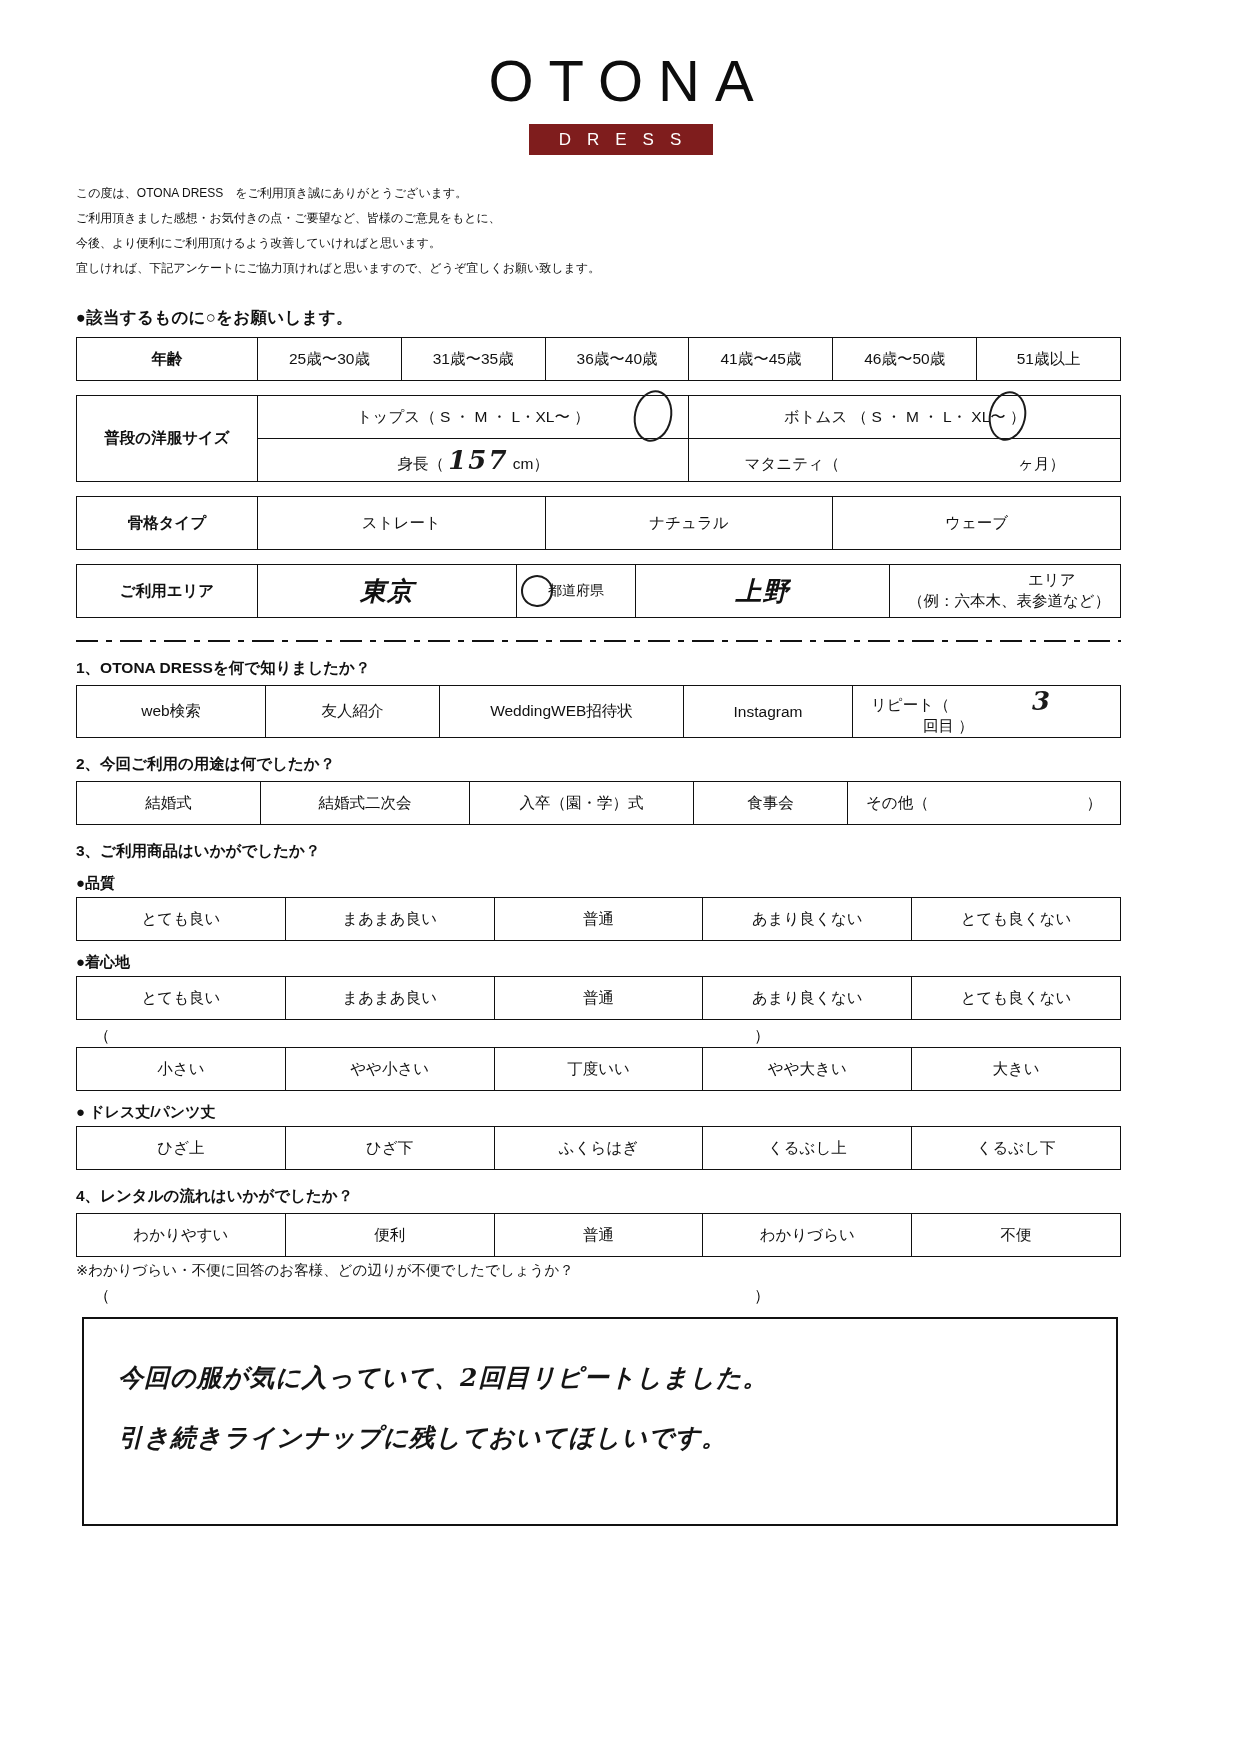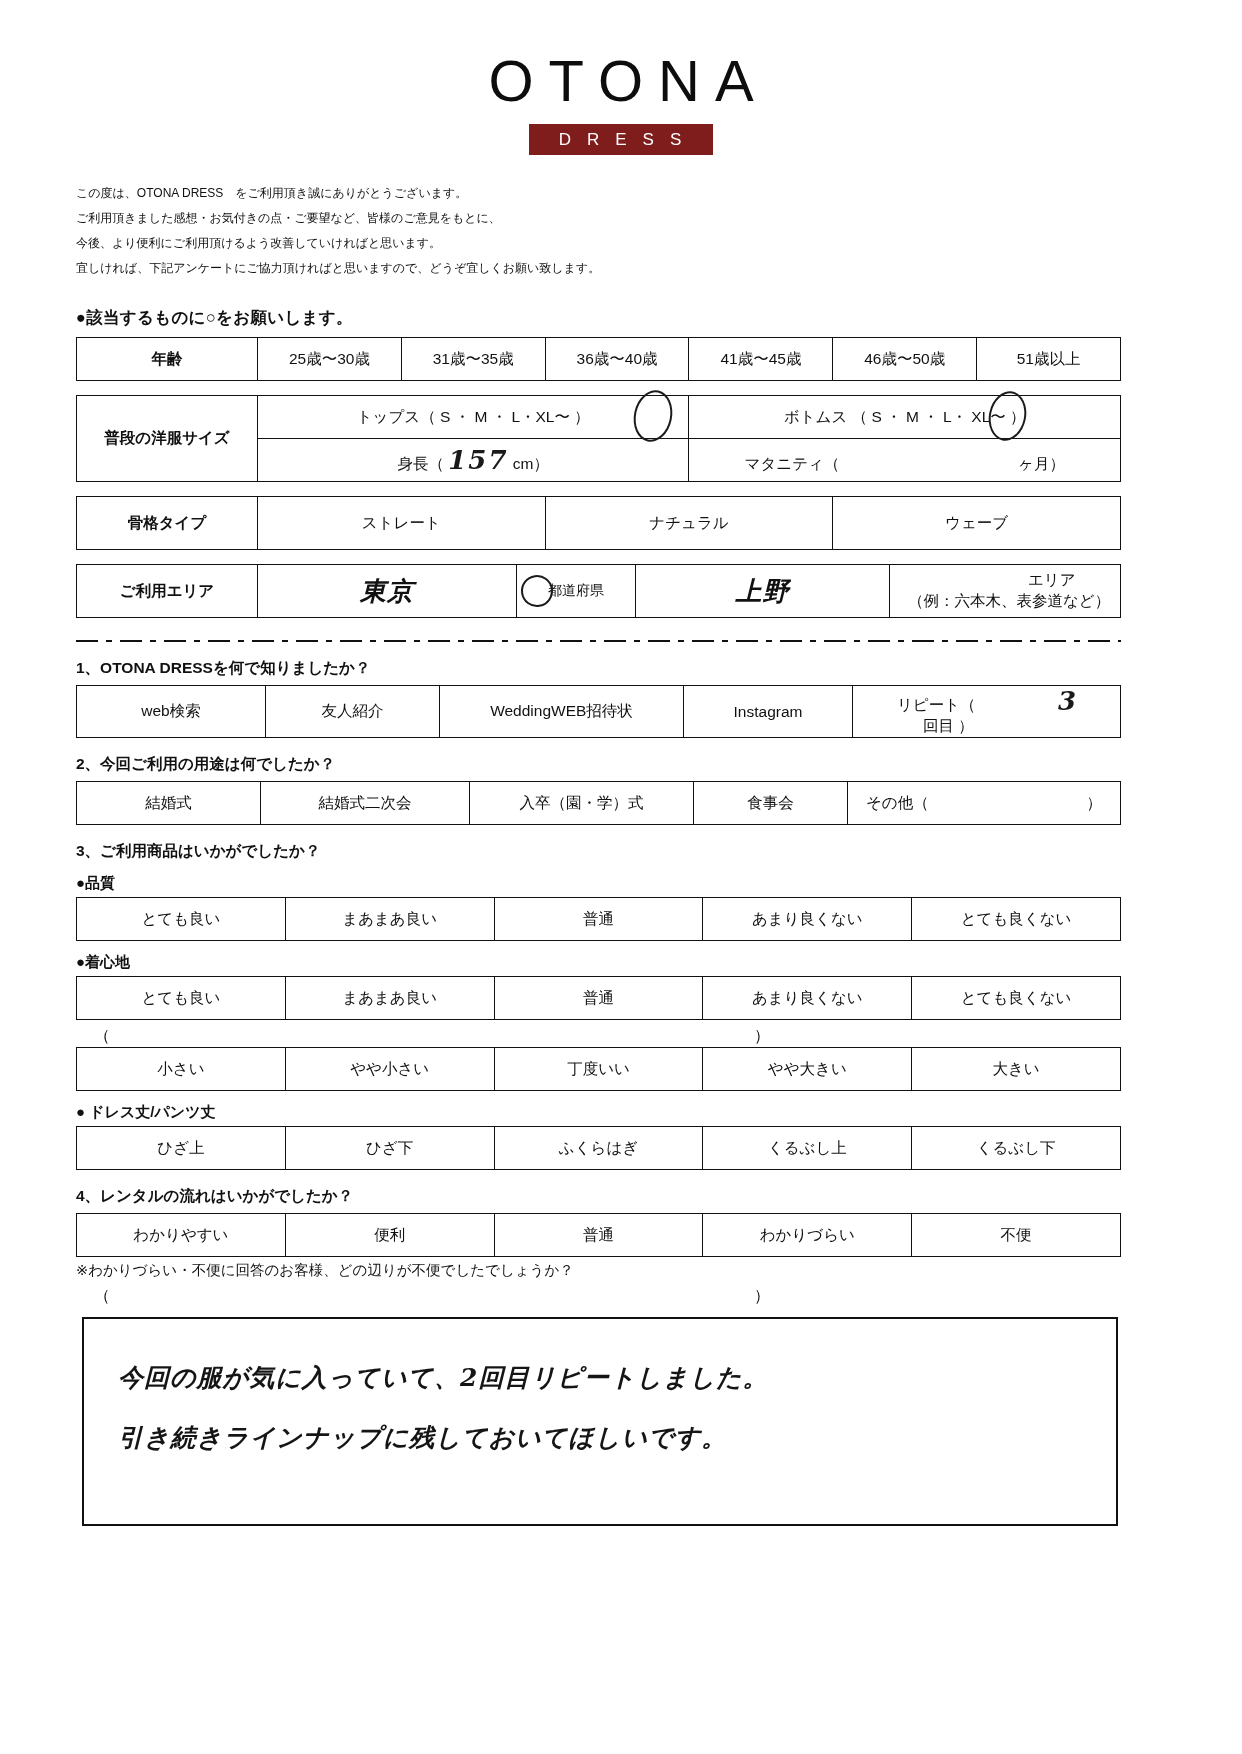--- a/index.html
+++ b/index.html
@@ -201,21 +201,21 @@
 
   <div class="qhead">1、OTONA DRESSを何で知りましたか？</div>
   <table class="tbl">
     <tbody>
         <tr>
       <td style="width:180px">web検索</td>
       <td style="width:165px">友人紹介</td>
       <td style="width:235px">WeddingWEB招待状</td>
       <td style="width:160px">Instagram</td>
       <td class="lft">
-        <span style="margin-left:26px">リピート（</span>
+        <span style="">リピート（</span>
         <span class="hw hw-val" style="margin-left:78px">3</span>
         <span style="margin-left:52px">回目 ）</span>
       </td>
     </tr>
   </tbody>
     </table>
 
   <div class="qhead">2、今回ご利用の用途は何でしたか？</div>
   <table class="tbl">
     <tbody>

